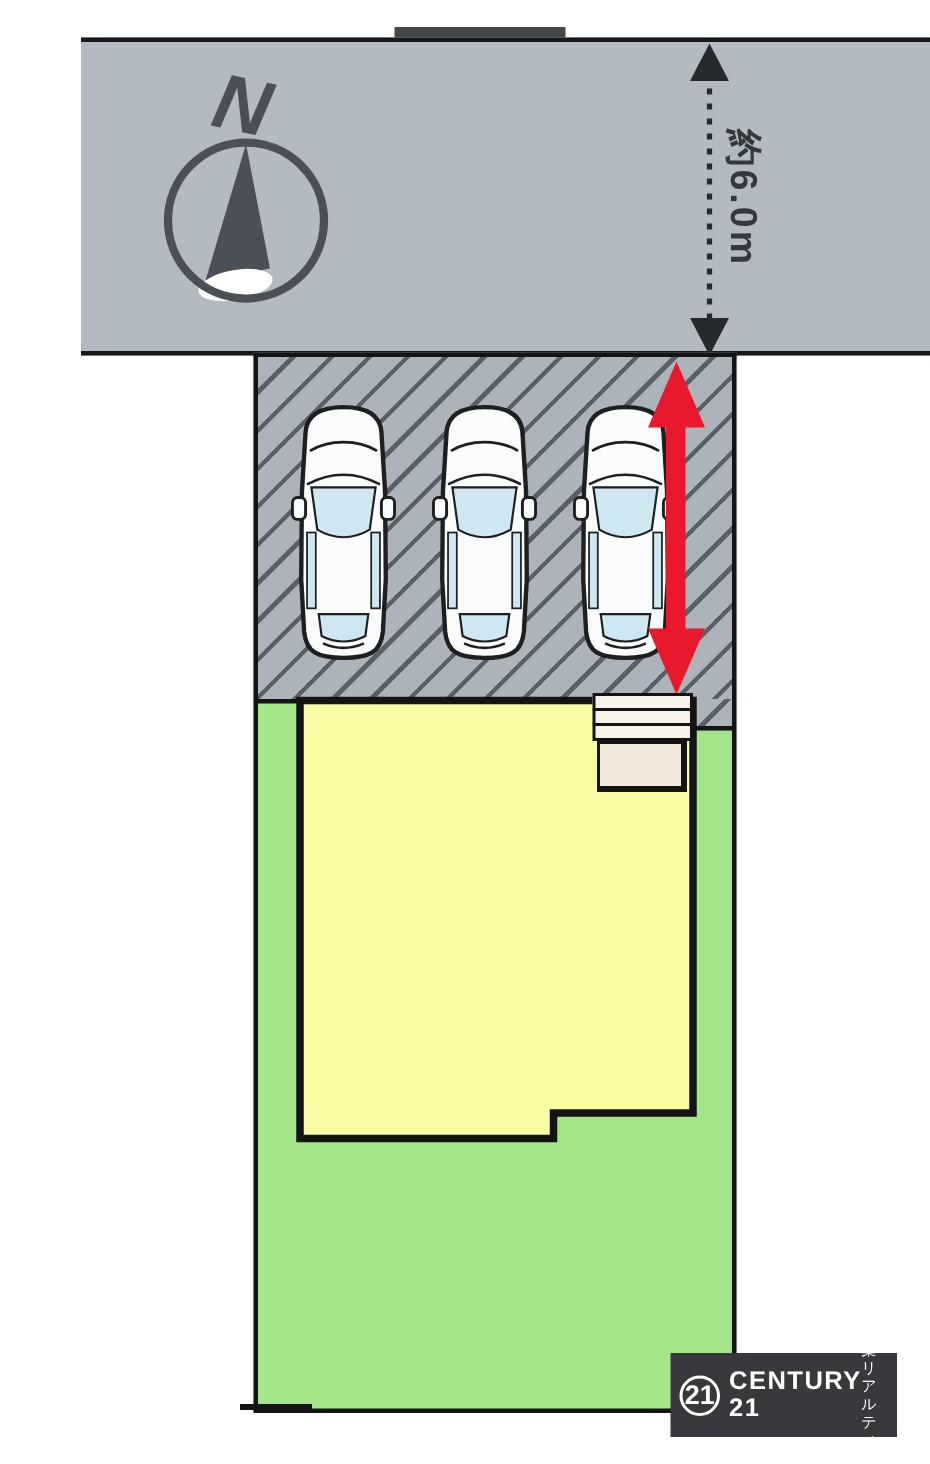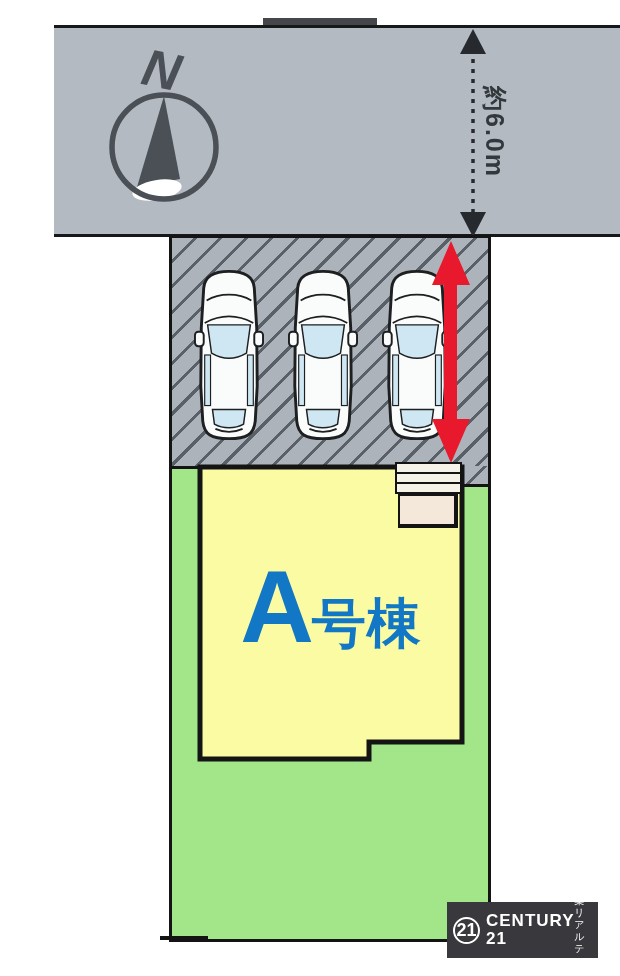--- a/index.html
+++ b/index.html
@@ -143,23 +143,20 @@
     <polygon points="20,2 39,46 26,46 26,180 39,180 20,224 1,180 13,180 13,46 1,46" fill="#e8192c"></polygon>
   </svg>
 
   <div class="abs lot"></div>
   <div class="abs hatch-patch hatch"></div>
   <div class="abs lot-bottom-jog"></div>
 
   <svg class="abs building" viewBox="0 0 268 298">
     <path d="M3,3 H265 V278 H172 V295 H3 Z" fill="#fbfba4" stroke="#141414" stroke-width="5"></path>
   </svg>
-  <div class="abs building-label">
-    <span class="big">A</span><span class="small">号棟</span>
-  </div>
 
   <div class="abs steps">
     <div class="step"></div>
     <div class="step"></div>
     <div class="step"></div>
   </div>
   <div class="abs porch"></div>
 
   <div class="abs logo">
     <div class="logo-badge">21</div>

